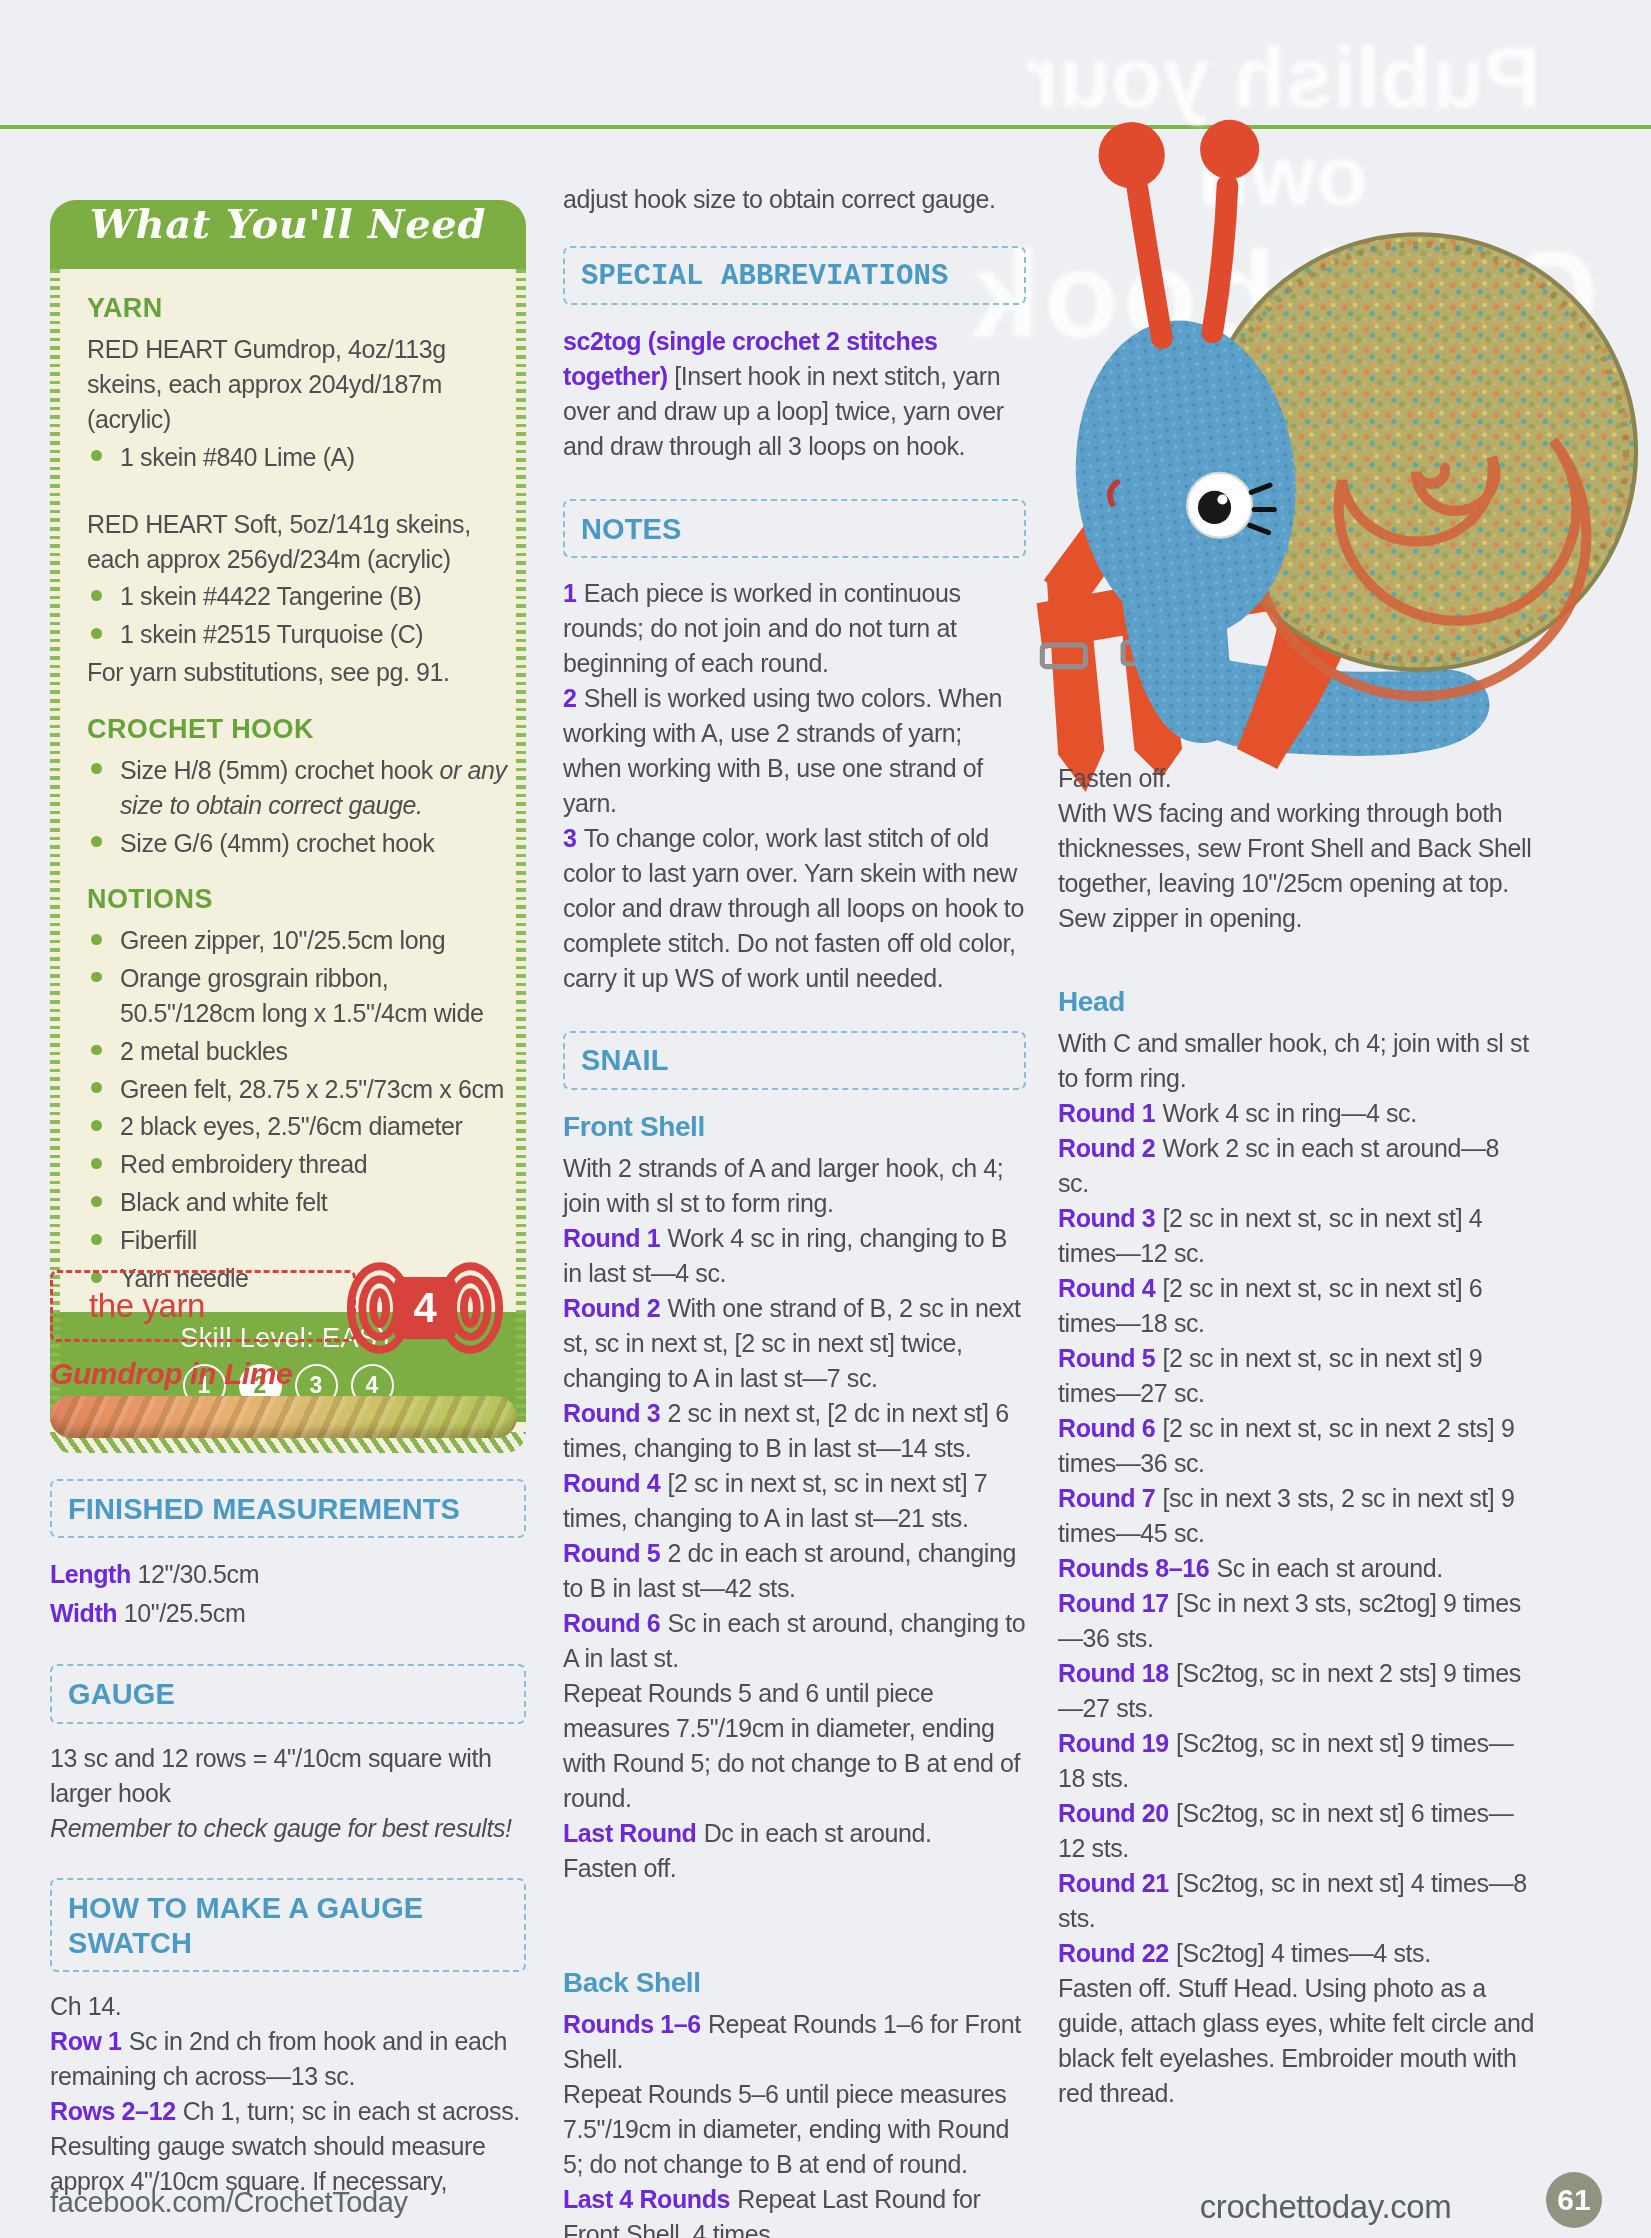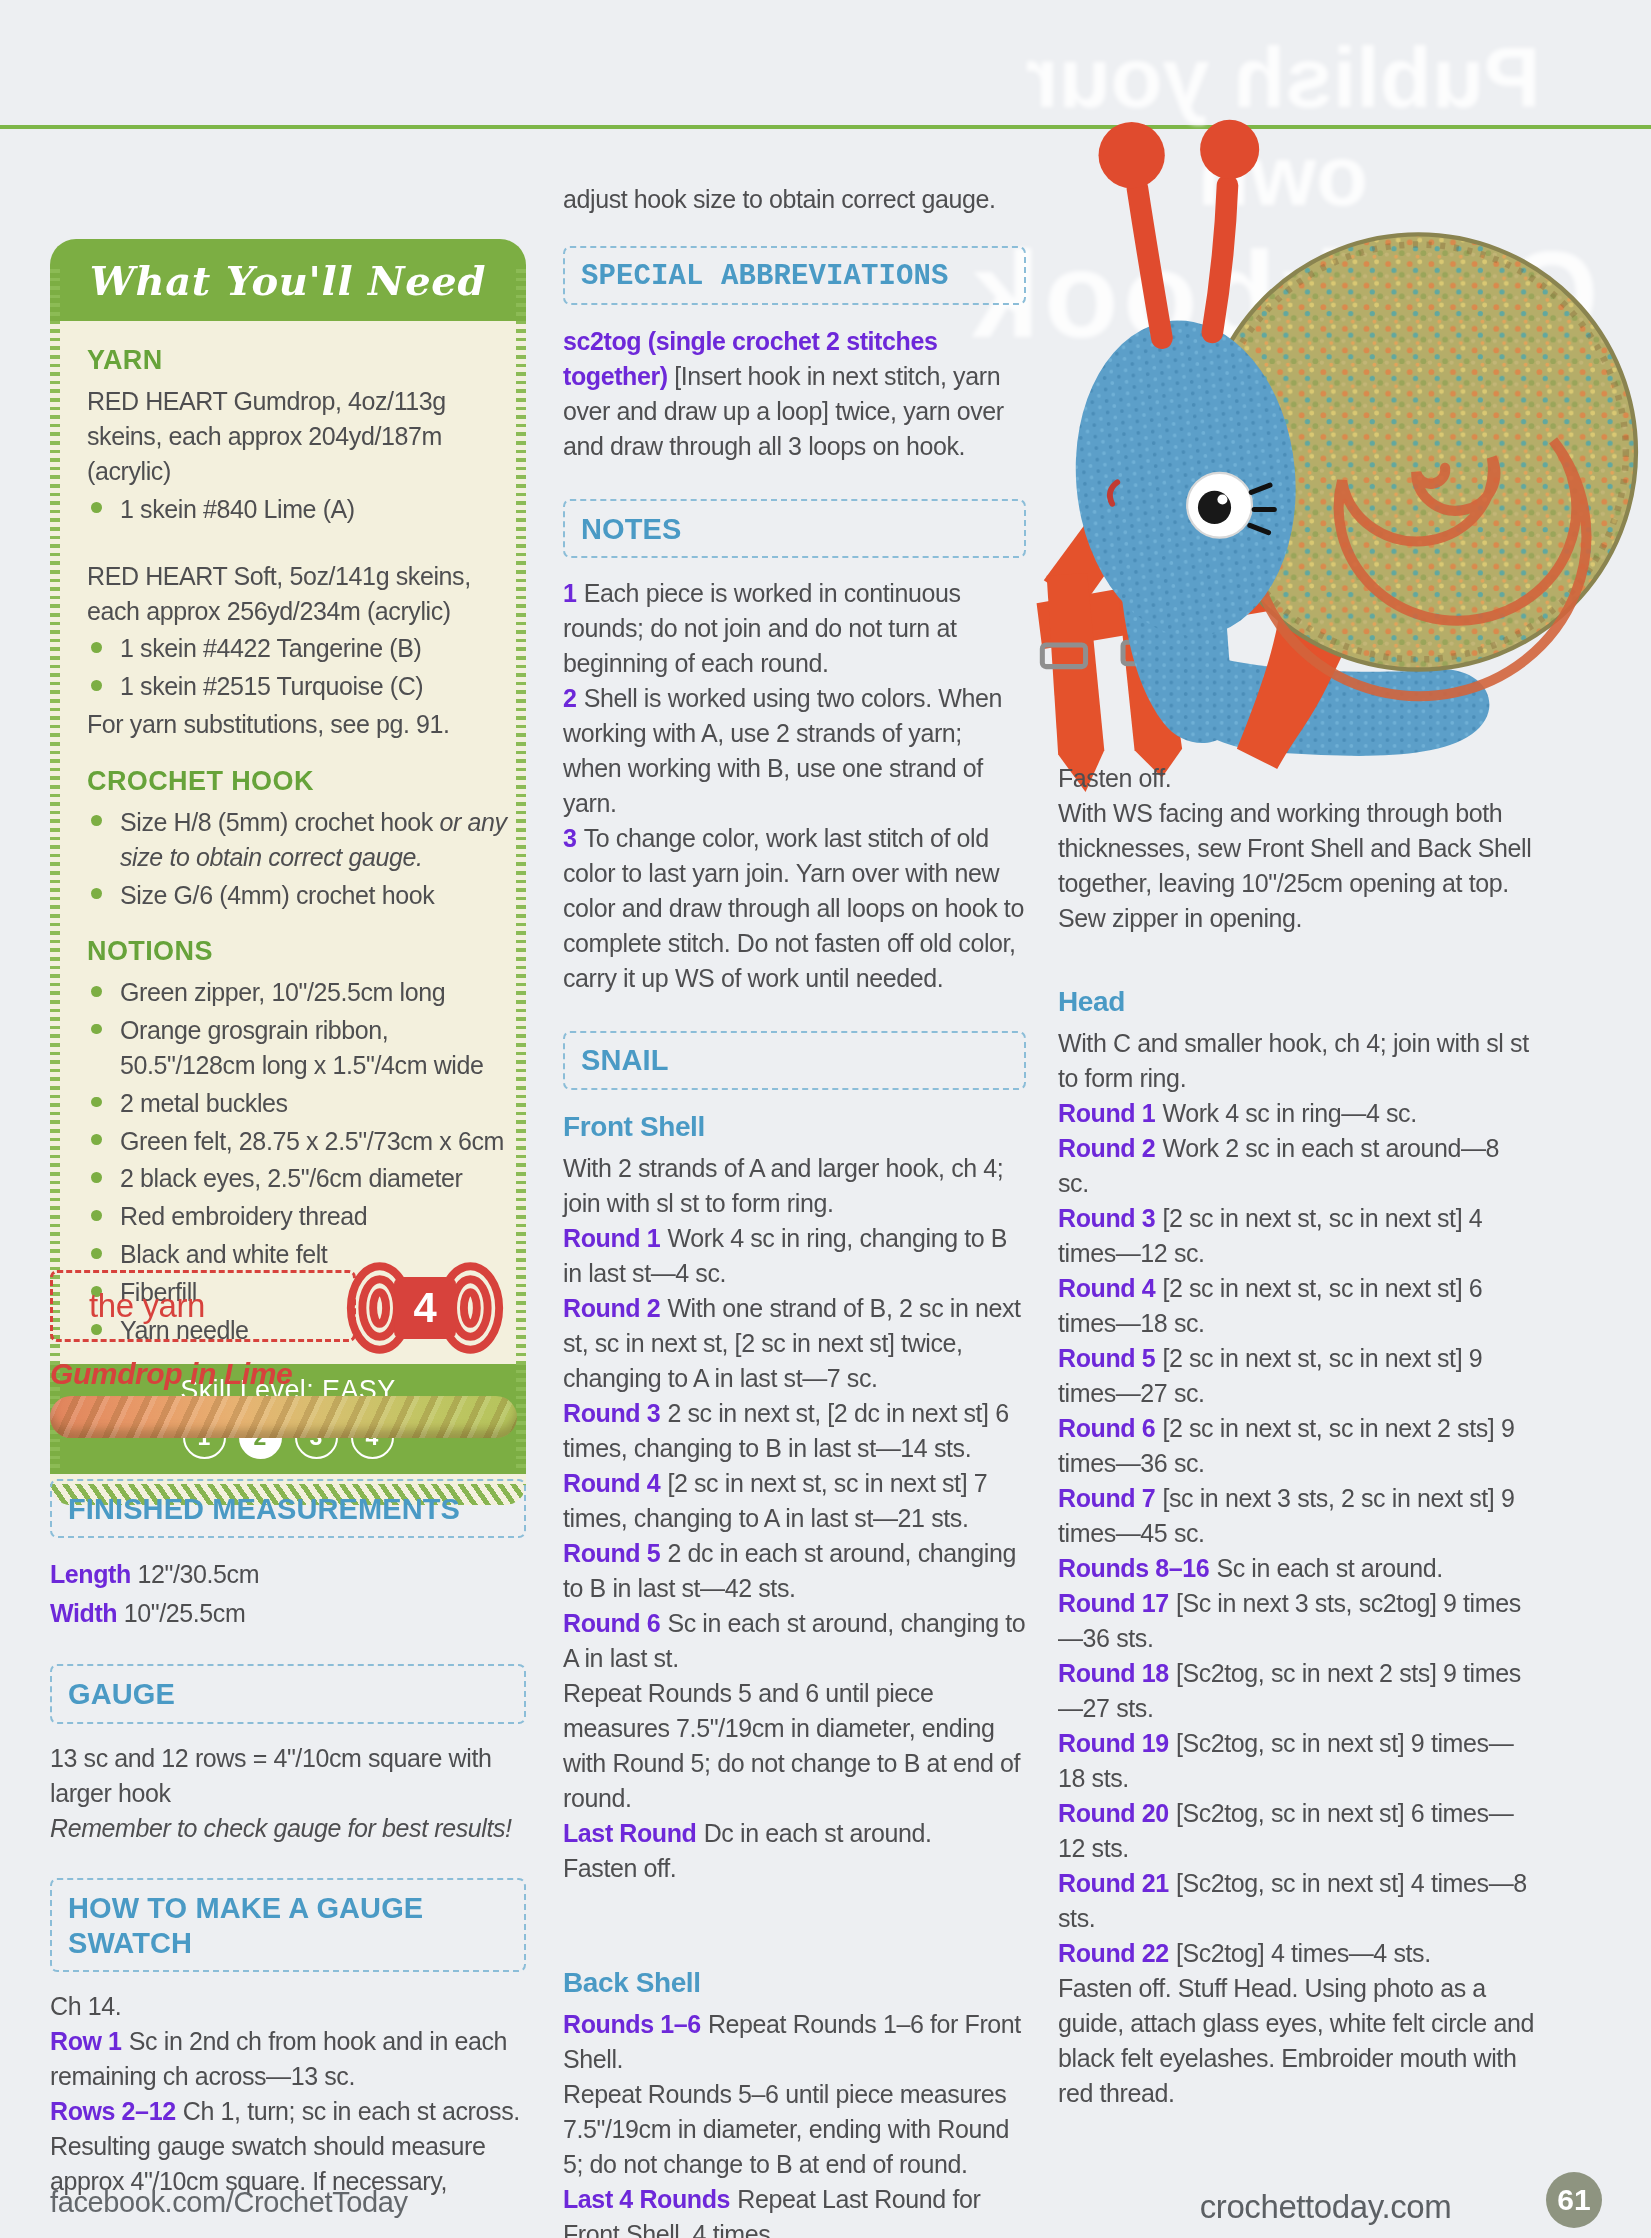--- a/index.html
+++ b/index.html
@@ -13,22 +13,22 @@
   
   .toprule{position:absolute;left:0;top:125px;width:1651px;height:3.6px;background:#7db648;z-index:0;}
   
   .ghost{position:absolute;left:937px;top:29px;width:692px;text-align:center;
          transform:scaleX(-1);color:rgba(255,255,255,0.85);font-weight:bold;
          filter:blur(2.2px);z-index:0;line-height:1.15;}
   .ghost .g1{font-size:85px;}
   .ghost .g2{font-size:122px;letter-spacing:4.3px;}
   
   .need-box{position:absolute;left:50px;top:200px;width:476px;z-index:1;}
-  .need-header{height:82px;background:#7cae43;border-radius:26px 26px 0 0;
-               display:flex;align-items:center;justify-content:center;margin-top:39px;}
+  .need-header{height:69px;background:#7cae43;border-radius:26px 26px 0 0;
+               display:flex;justify-content:center;}
   .need-title{font-family:"DejaVu Serif",serif;font-style:italic;font-weight:bold;
               font-size:40px;color:#fff;letter-spacing:0.7px;}
   .need-body{background:#f3f0dd;padding:19px 15px 13px 37px;position:relative;}
   .need-dashes-l,.need-dashes-r{position:absolute;top:69px;bottom:33px;width:10px;z-index:2;
       background:repeating-linear-gradient(to bottom,#8cbb55 0 3.6px,rgba(0,0,0,0) 3.6px 8.6px);}
   .need-dashes-l{left:0;} .need-dashes-r{right:0;}
   .ghead{font-size:27px;font-weight:bold;color:#67a33a;letter-spacing:0.4px;margin:21.6px 0 5.8px;}
   .ghead.first{margin-top:2.9px;}
   .bullet{position:relative;padding-left:33px;margin:2.9px 0;}
   .dot{position:absolute;left:4.3px;top:10.8px;width:10.8px;height:10.8px;border-radius:50%;background:#7cae43;}
@@ -191,21 +191,21 @@
   <p>adjust hook size to obtain correct gauge.</p>
   <div class="hbox" style="margin-top:29px;font-family:Liberation Mono, monospace;">SPECIAL ABBREVIATIONS</div>
   <p style="margin-top:19px;"><b>sc2tog (single crochet 2 stitches together)</b> <span>[Insert hook in next stitch, yarn over and draw up a loop] twice, yarn over and draw through all 3 loops on hook.</span></p>
   <div class="hbox" style="margin-top:35px;">NOTES</div>
   <div style="margin-top:17.3px;">
 
       <p class="round"><b>1</b><span>Each piece is worked in continuous rounds; do not join and do not turn at beginning of each round.</span></p>
 
       <p class="round"><b>2</b><span>Shell is worked using two colors. When working with A, use 2 strands of yarn; when working with B, use one strand of yarn.</span></p>
 
-      <p class="round"><b>3</b><span>To change color, work last stitch of old color to last yarn join. Yarn over with new color and draw through all loops on hook to complete stitch. Do not fasten off old color, carry it up WS of work until needed.</span></p>
+      <p class="round"><b>3</b><span>To change color, work last stitch of old color to last yarn over. Yarn skein with new color and draw through all loops on hook to complete stitch. Do not fasten off old color, carry it up WS of work until needed.</span></p>
     </div>
   <div class="hbox" style="margin-top:35px;">SNAIL</div>
   <p class="bluesub" style="margin-top:19px;">Front Shell</p>
   <p>With 2 strands of A and larger hook, ch 4; join with sl st to form ring.</p>
   <div>
 
       <p class="round"><b>Round 1</b><span>Work 4 sc in ring, changing to B in last st—4 sc.</span></p>
 
       <p class="round"><b>Round 2</b><span>With one strand of B, 2 sc in next st, sc in next st, [2 sc in next st] twice, changing to A in last st—7 sc.</span></p>
 

